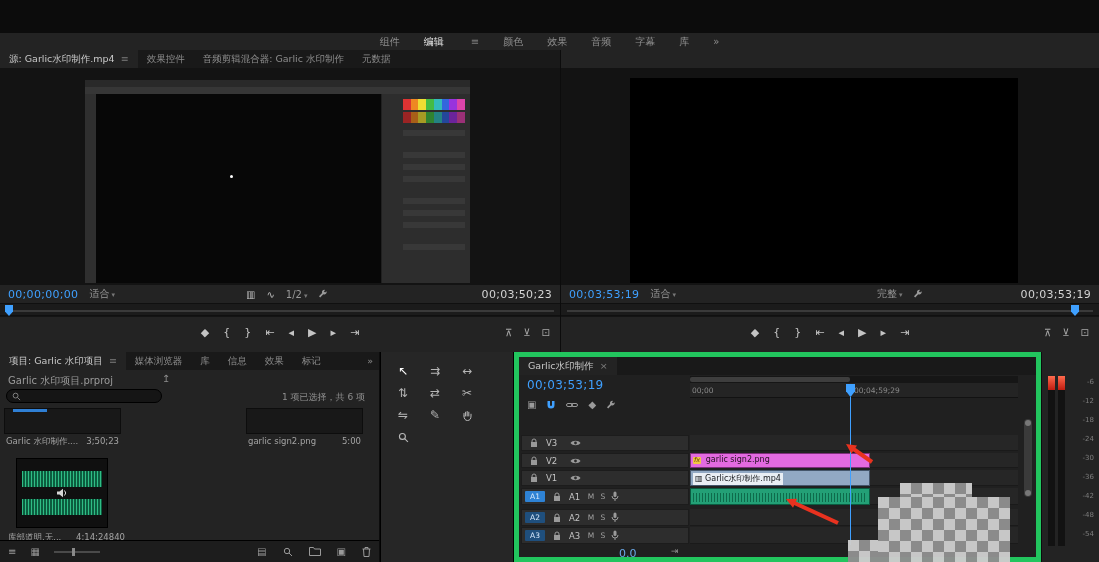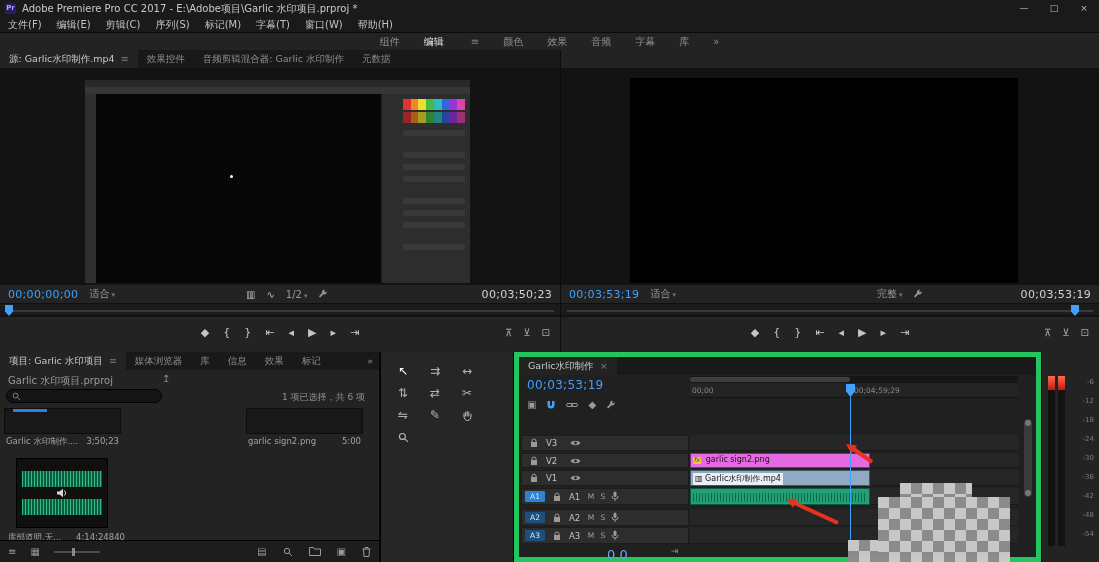--- a/index.html
+++ b/index.html
@@ -85,56 +85,37 @@
 .tico{display:inline-flex;align-items:center;margin-left:8px}
 .lane{position:absolute;left:171px;right:18px;background:#262626;border-bottom:1px solid #1a1a1a}
 .clip{position:absolute;left:171px;width:180px;font-size:8px;overflow:hidden;white-space:nowrap}
 .clip .cl{padding:1px 2px;display:inline-block}
 .fxb{display:inline-block;background:#f2c744;color:#5c3a00;font-size:6.5px;font-style:italic;padding:0 1px;margin:1px 0 0 2px;line-height:7px;border-radius:1px}
 .vline{position:absolute;width:1px;background:#3fa0ff;z-index:5}
 .ph2{position:absolute;width:9px;height:13px;background:#3fa0ff;clip-path:polygon(0 0,100% 0,100% 55%,50% 100%,0 55%);z-index:6}
 .tl-scroll{position:absolute;right:4px;top:62px;width:8px;height:78px;background:#3a3a3a;border-radius:4px}
 .tl-scroll::before,.tl-scroll::after{content:"";position:absolute;left:1px;width:6px;height:6px;border-radius:50%;background:#777}
 .tl-scroll::before{top:1px}.tl-scroll::after{bottom:1px}
-.mgain{position:absolute;left:88px;top:190px;color:#6aa9e8;font-size:13px}
+.mgain{position:absolute;left:100px;top:190px;color:#6aa9e8;font-size:11px}
 .fitic{position:absolute;left:152px;top:189px;color:#8d8d8d;font-size:9px}
 
 .mbar{position:absolute;top:24px;bottom:16px;width:7px;background:#121212}
 .mbar::before{content:"";position:absolute;left:0;top:0;width:7px;height:14px;background:linear-gradient(#ff6a4d,#c01c10)}
 .mlab{position:absolute;left:28px;width:24px;text-align:right;font-size:7px;color:#7d7d7d}
 
 .mosaic{position:absolute;z-index:60;background-image:linear-gradient(45deg,#8f8f8f 25%,transparent 25%,transparent 75%,#8f8f8f 75%),linear-gradient(45deg,#8f8f8f 25%,#cdcdcd 25%,#cdcdcd 75%,#8f8f8f 75%);background-size:22px 22px;background-position:0 0,11px 11px;opacity:.97}
 .arrows{position:absolute;inset:0;z-index:55;pointer-events:none}
 svg.mini{display:block}
 </style>
 </head>
 <body>
 
 <div class="app">
 
-  <div class="titlebar">
-    <span class="appicon">Pr</span>
-    <span>Adobe Premiere Pro CC 2017 - E:\Adobe项目\Garlic 水印项目.prproj *</span>
-    <div class="winctl">
-      <span>—</span>
-      <span>□</span>
-      <span>×</span>
-    </div>
-  </div>
-
-  <div class="menubar">
-    <span>文件(F)</span>
-    <span>编辑(E)</span>
-    <span>剪辑(C)</span>
-    <span>序列(S)</span>
-    <span>标记(M)</span>
-    <span>字幕(T)</span>
-    <span>窗口(W)</span>
-    <span>帮助(H)</span>
-  </div>
+
 
   <div class="wsbar">
     <span class="wtab">组件</span>
     <span class="wtab active">编辑</span>
     <span class="pmenu">≡</span>
     <span class="wtab">颜色</span>
     <span class="wtab">效果</span>
     <span class="wtab">音频</span>
     <span class="wtab">字幕</span>
     <span class="wtab">库</span>

